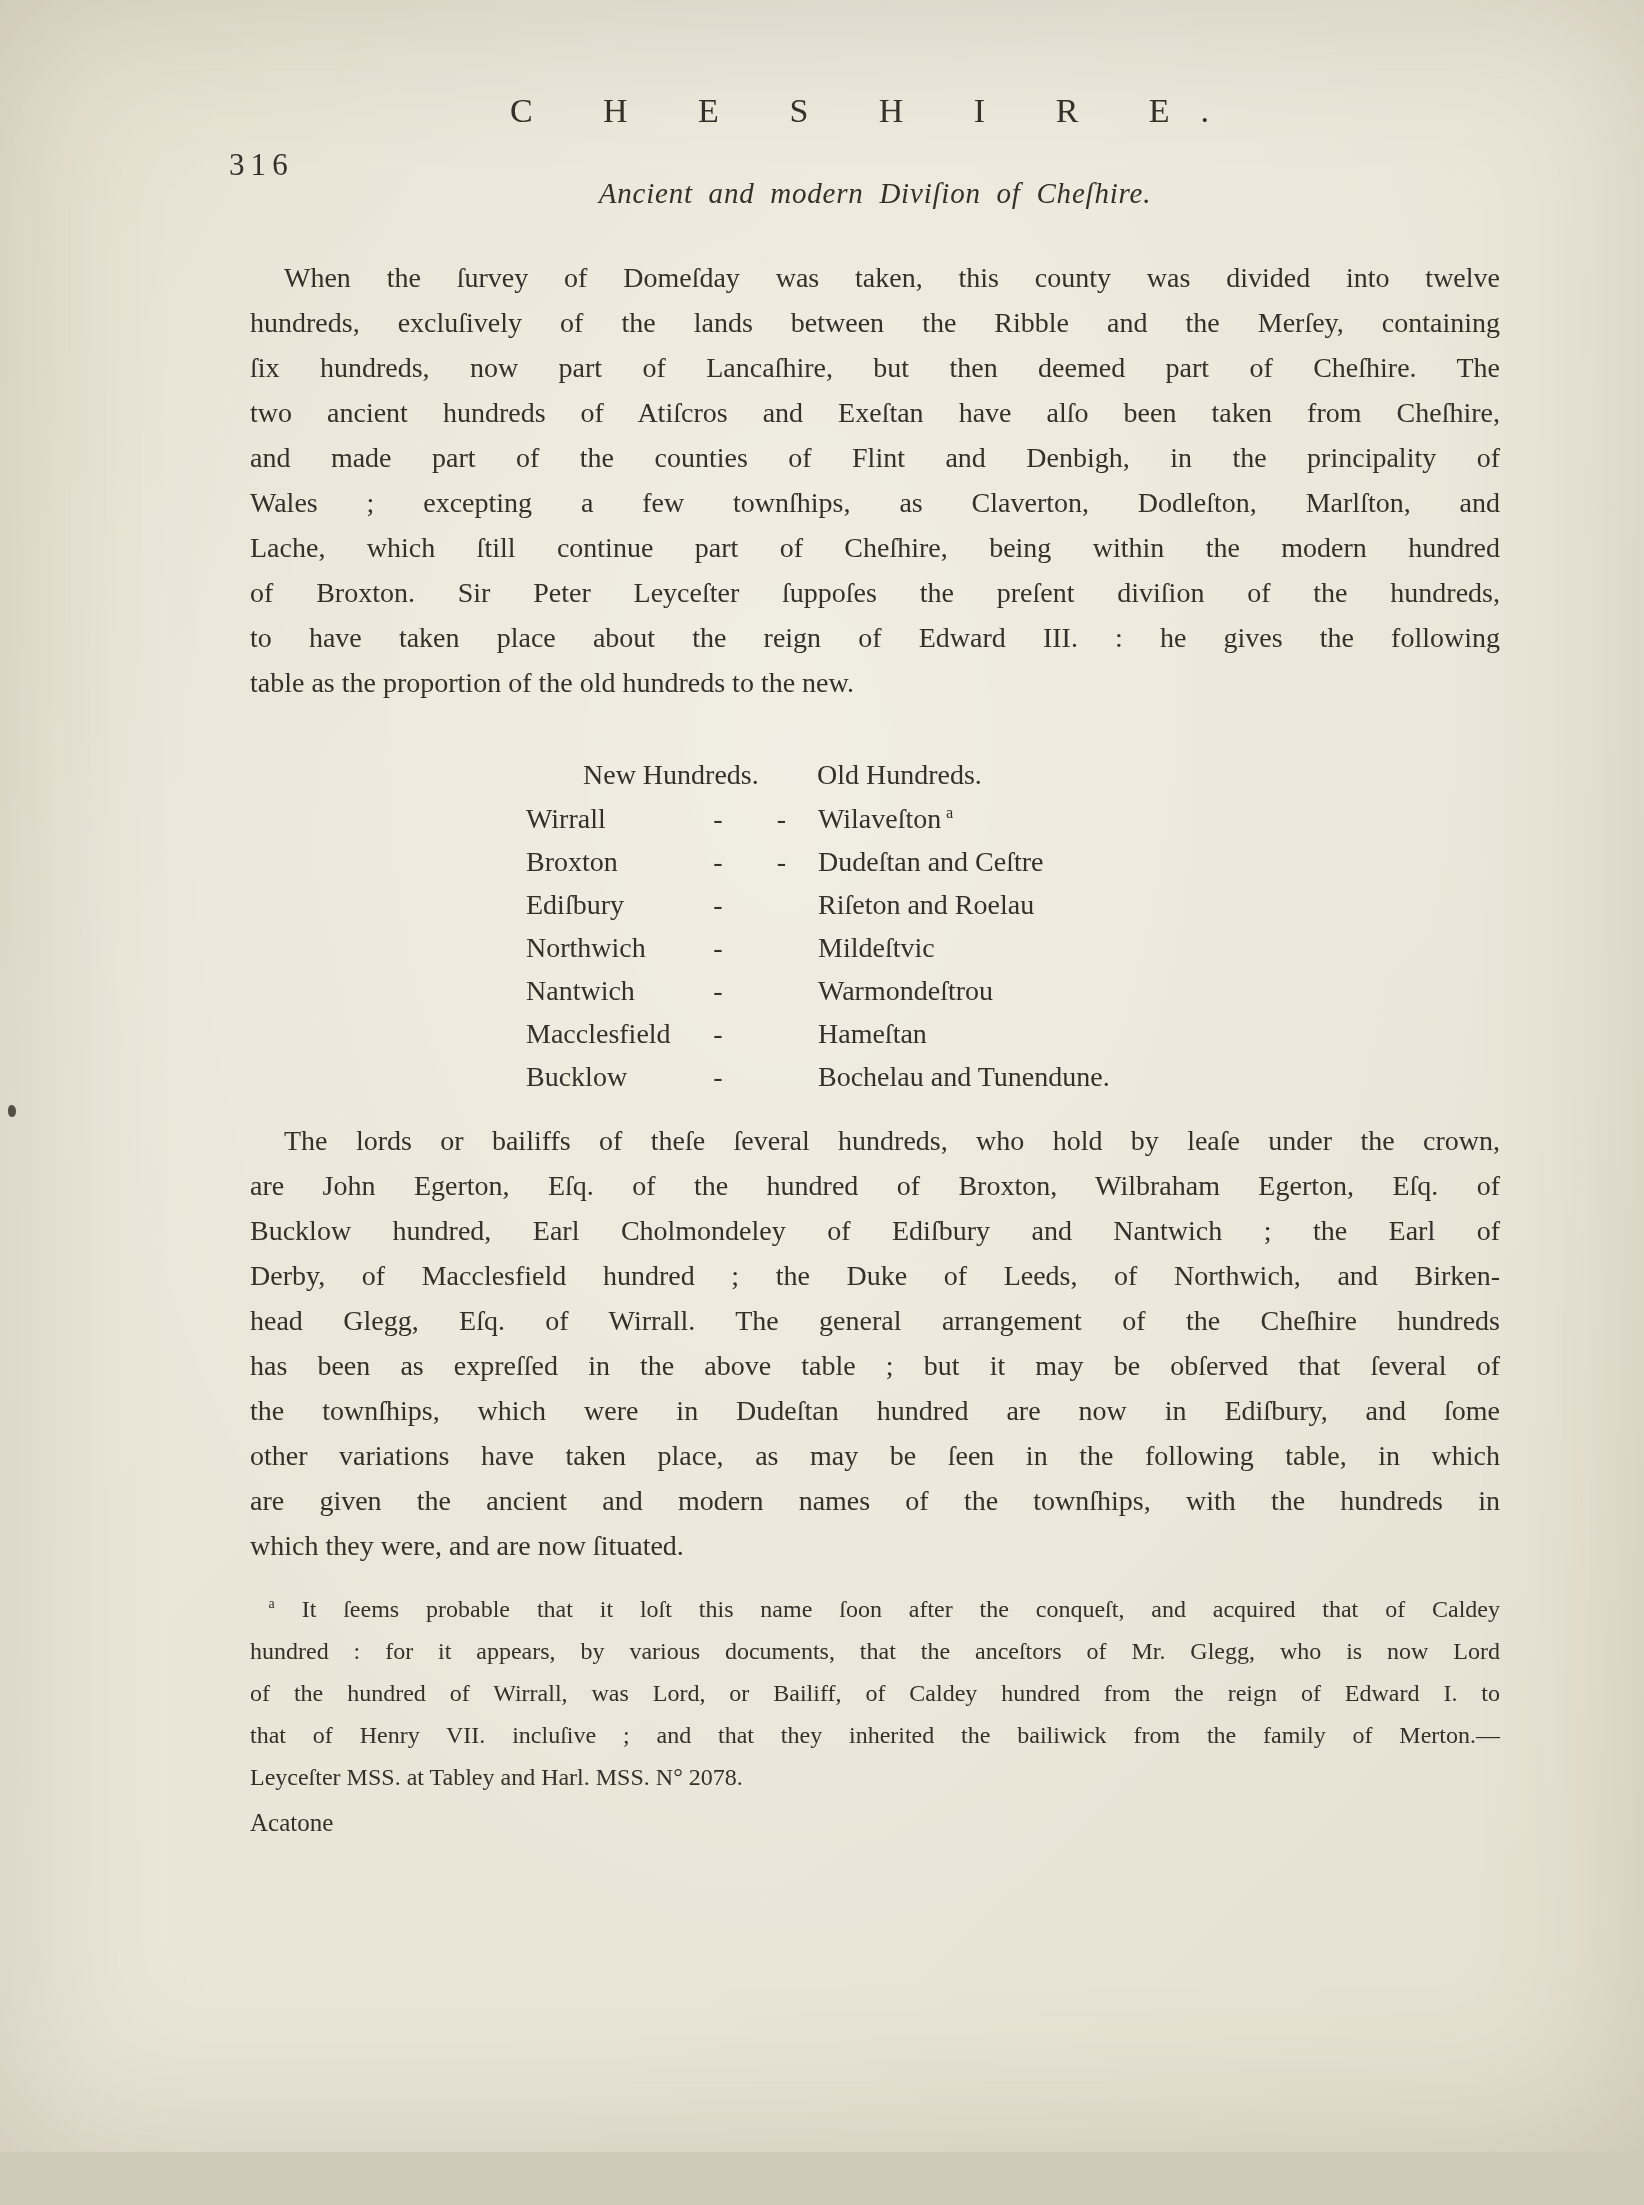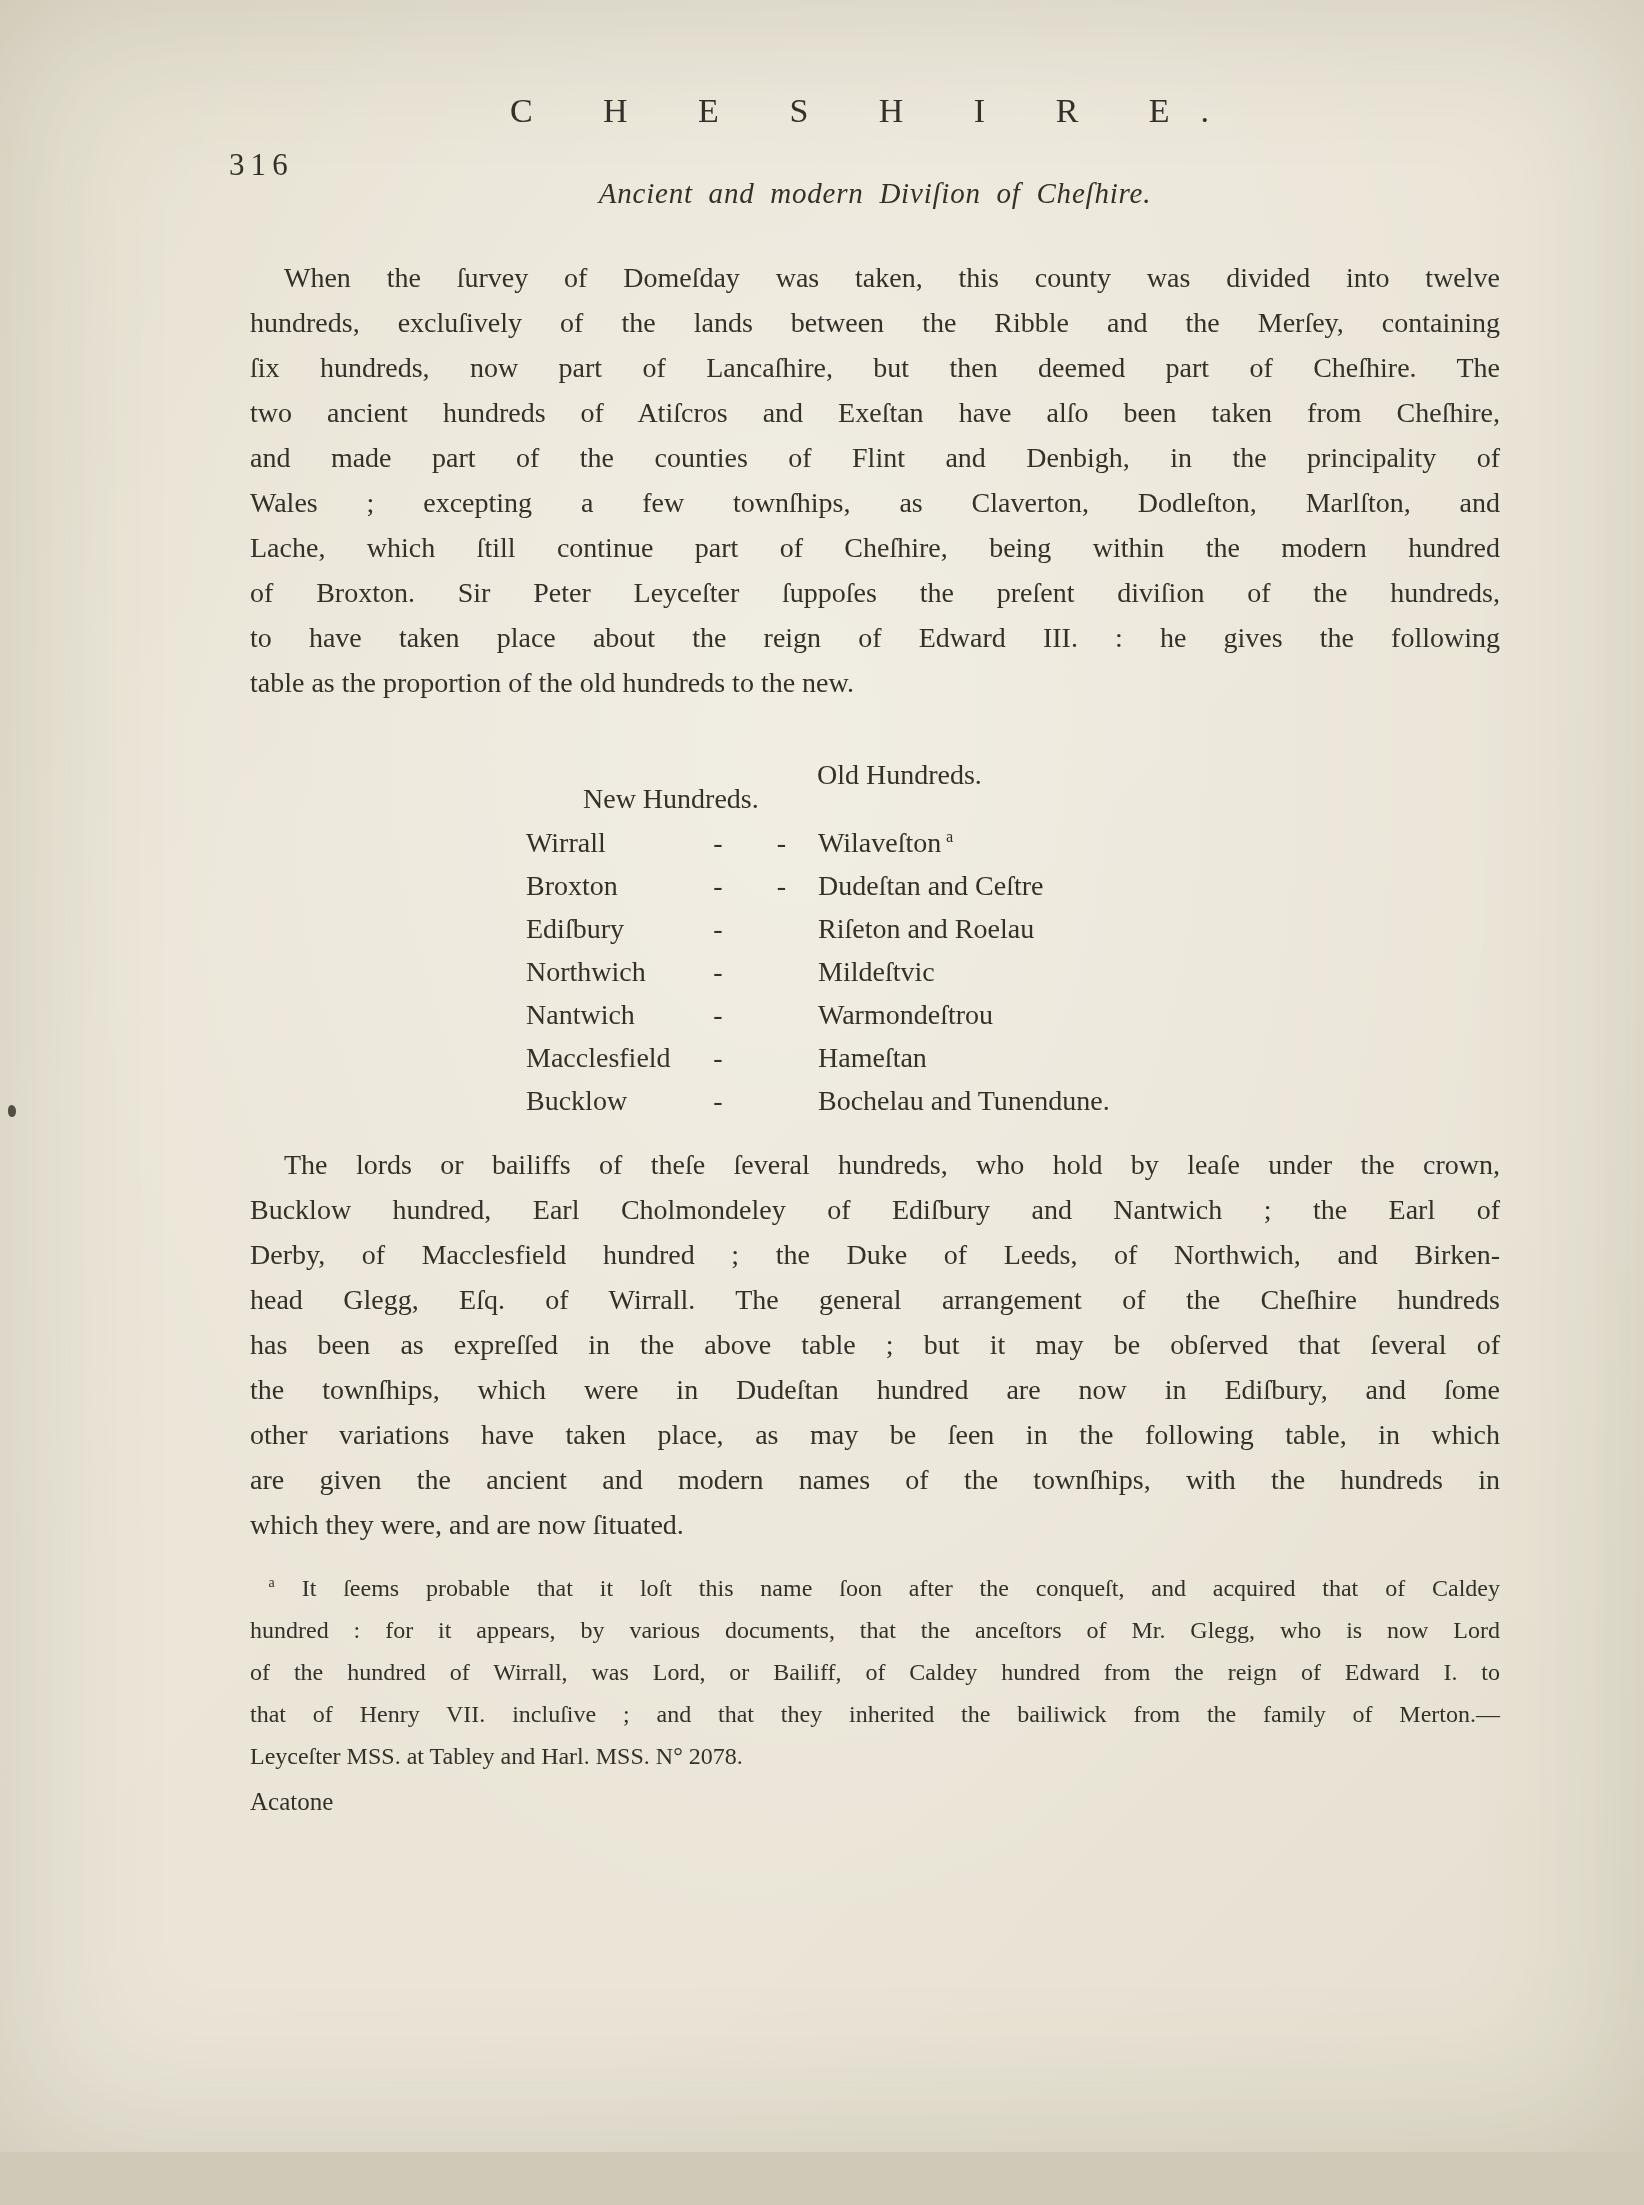--- a/index.html
+++ b/index.html
@@ -71,21 +71,20 @@
     font-size: 28px;
   }
   .t-header {
     display: flex;
     line-height: 44px;
   }
   .th-new {
     width: 291px;
     padding-left: 57px;
     box-sizing: border-box;
-    margin-top: 24px;
   }
   .t-row {
     display: flex;
     line-height: 43px;
   }
   .t-new { width: 165px; }
   .t-d1 { width: 54px; text-align: center; }
   .t-d2 { width: 73px; text-align: center; }
   .t-old { flex: 1; }
   sup.fn-ref {
@@ -190,20 +189,21 @@
       <div class="t-row">
         <span class="t-new">Bucklow</span>
         <span class="t-d1">-</span>
         <span class="t-d2"></span>
         <span class="t-old">Bochelau and Tunendune.</span>
       </div>
     </div>
 
     <div class="para para-2">
       <div class="ln indent">The lords or bailiffs of theſe ſeveral hundreds, who hold by leaſe under the crown,</div>
+      <div class="ln">are John Egerton, Eſq. of the hundred of Broxton, Wilbraham Egerton, Eſq. of</div>
       <div class="ln">Bucklow hundred, Earl Cholmondeley of Ediſbury and Nantwich ; the Earl of</div>
       <div class="ln">Derby, of Macclesfield hundred ; the Duke of Leeds, of Northwich, and Birken-</div>
       <div class="ln">head Glegg, Eſq. of Wirrall. The general arrangement of the Cheſhire hundreds</div>
       <div class="ln">has been as expreſſed in the above table ; but it may be obſerved that ſeveral of</div>
       <div class="ln">the townſhips, which were in Dudeſtan hundred are now in Ediſbury, and ſome</div>
       <div class="ln">other variations have taken place, as may be ſeen in the following table, in which</div>
       <div class="ln">are given the ancient and modern names of the townſhips, with the hundreds in</div>
       <div class="ln-last">which they were, and are now ſituated.</div>
     </div>
 

